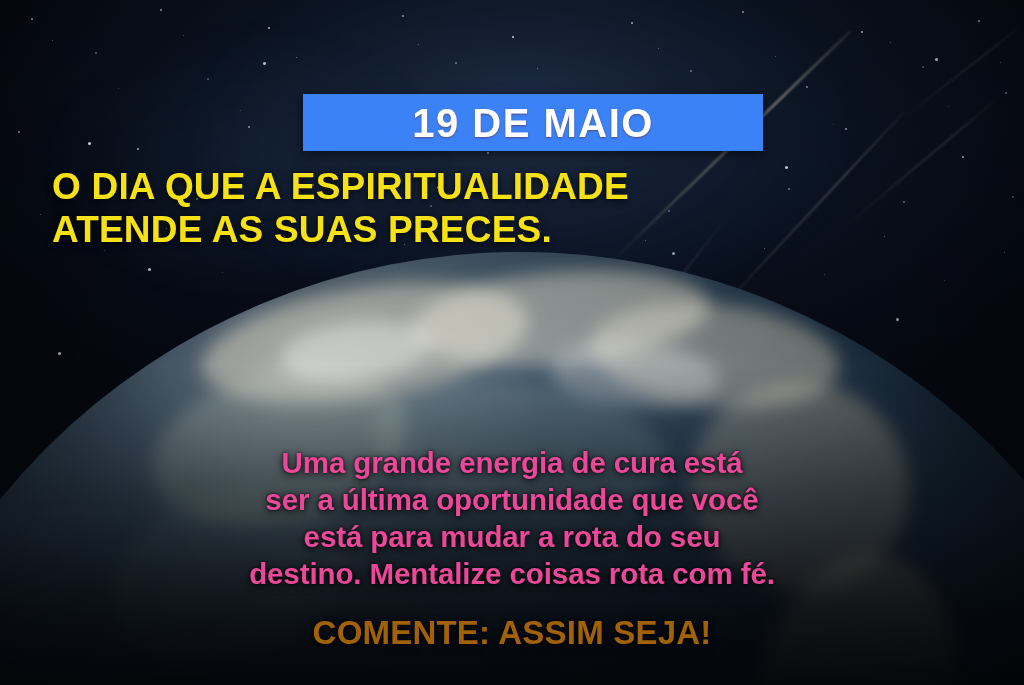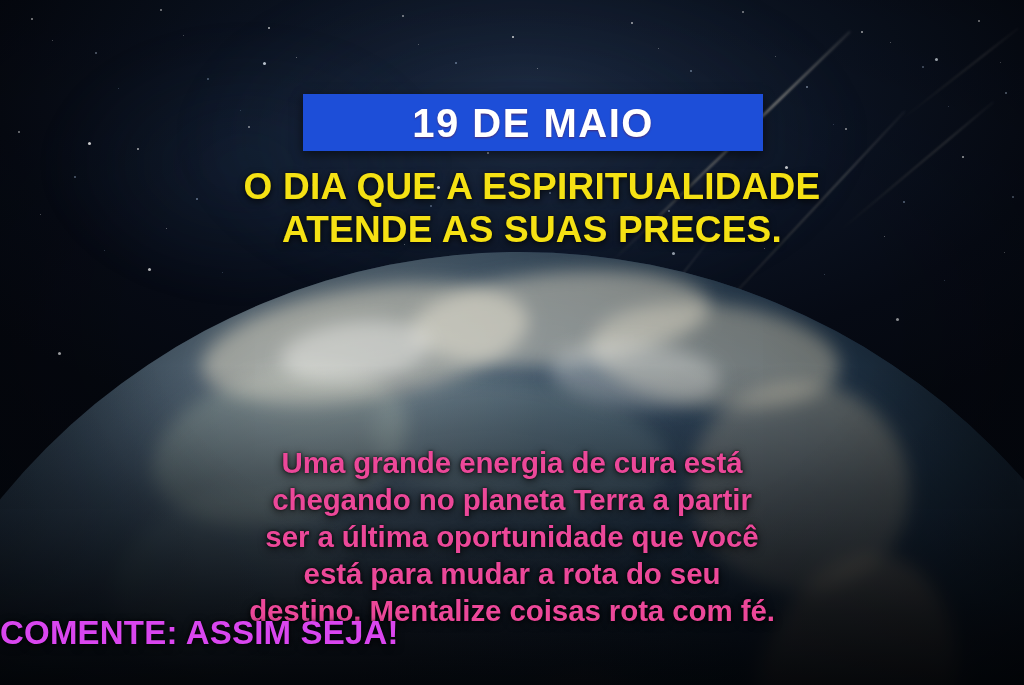--- a/index.html
+++ b/index.html
@@ -218,50 +218,49 @@
     inset: 0;
     z-index: 5;
   }
 
   .date-banner {
     position: absolute;
     left: 303px;
     top: 94px;
     width: 460px;
     height: 57px;
-    background: #1d4ed8;
+    background: #3b82f6;
     display: flex;
     align-items: center;
     justify-content: center;
     box-shadow: 0 3px 10px rgba(0,0,0,.55);
   }
   .date-banner .date-text {
     color: #ffffff;
     font-size: 40px;
     font-weight: bold;
     letter-spacing: 1.5px;
     line-height: 1;
     white-space: nowrap;
     text-shadow: 0 1px 2px rgba(120,0,0,.45);
   }
 
   .headline {
     position: absolute;
     left: 0;
     right: 0;
     top: 166px;
-    text-align: center;
+    text-align: left;
     color: #f5e114;
     font-size: 37px;
     font-weight: bold;
     line-height: 1.16;
     letter-spacing: .2px;
     text-shadow: 0 2px 7px rgba(0,0,0,.75), 0 0 2px rgba(0,0,0,.6);
     padding: 0 52px;
-    margin-left: 40px;
   }
   .headline .ln { display: block; }
 
   .body-copy {
     position: absolute;
     left: 62px;
     right: 62px;
     top: 444px;
     text-align: center;
     color: #ec4899;
@@ -271,22 +270,22 @@
     letter-spacing: -.1px;
     text-shadow: 0 2px 8px rgba(0,0,0,.88), 0 0 3px rgba(0,0,0,.75);
   }
   .body-copy .ln { display: block; }
 
   .cta {
     position: absolute;
     left: 0;
     right: 0;
     top: 615px;
-    text-align: left;
-    color: #d946ef;
+    text-align: center;
+    color: #a16207;
     font-size: 33px;
     font-weight: bold;
     letter-spacing: .2px;
     line-height: 1.1;
     text-shadow: 0 2px 8px rgba(0,0,0,.85), 0 0 3px rgba(0,0,0,.7);
   }
 </style>
 </head>
 <body>
 
@@ -335,21 +334,20 @@
       <span class="date-text">19 DE MAIO</span>
     </div>
 
     <div class="headline">
       <span class="ln">O DIA QUE A ESPIRITUALIDADE</span>
       <span class="ln">ATENDE AS SUAS PRECES.</span>
     </div>
 
     <div class="body-copy">
       <span class="ln">Uma grande energia de cura está</span>
-      <span class="ln">chegando no planeta Terra a partir</span>
       <span class="ln">ser a última oportunidade que você</span>
       <span class="ln">está para mudar a rota do seu</span>
       <span class="ln">destino. Mentalize coisas rota com fé.</span>
     </div>
 
     <div class="cta">COMENTE: ASSIM SEJA!</div>
 
   </div>
 </div>
 

